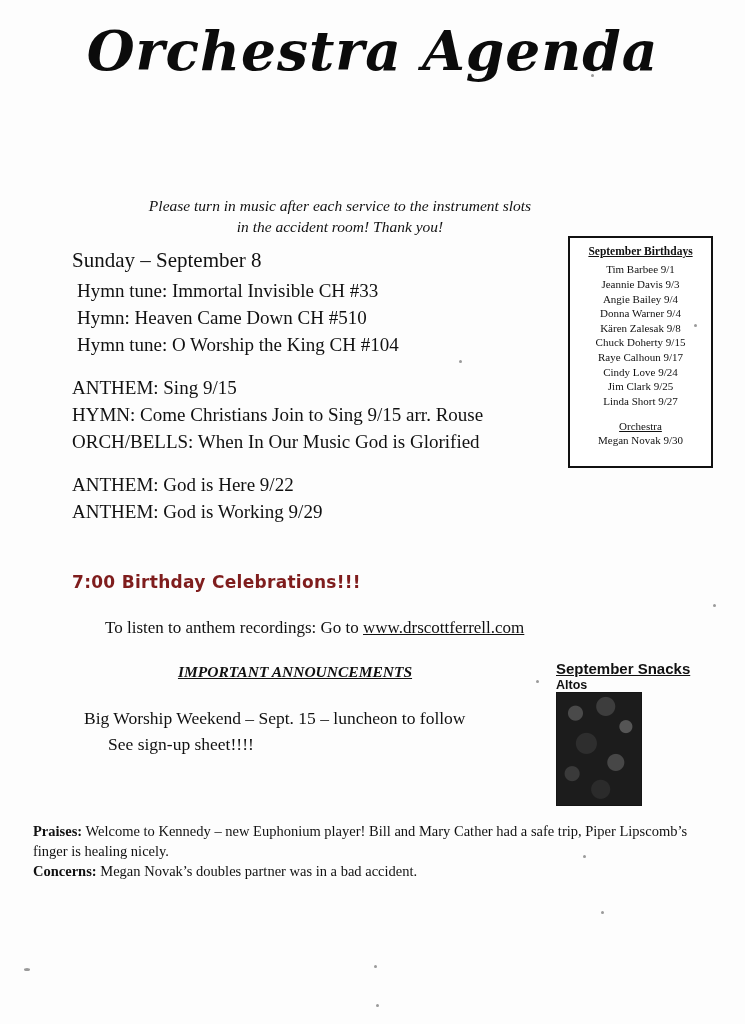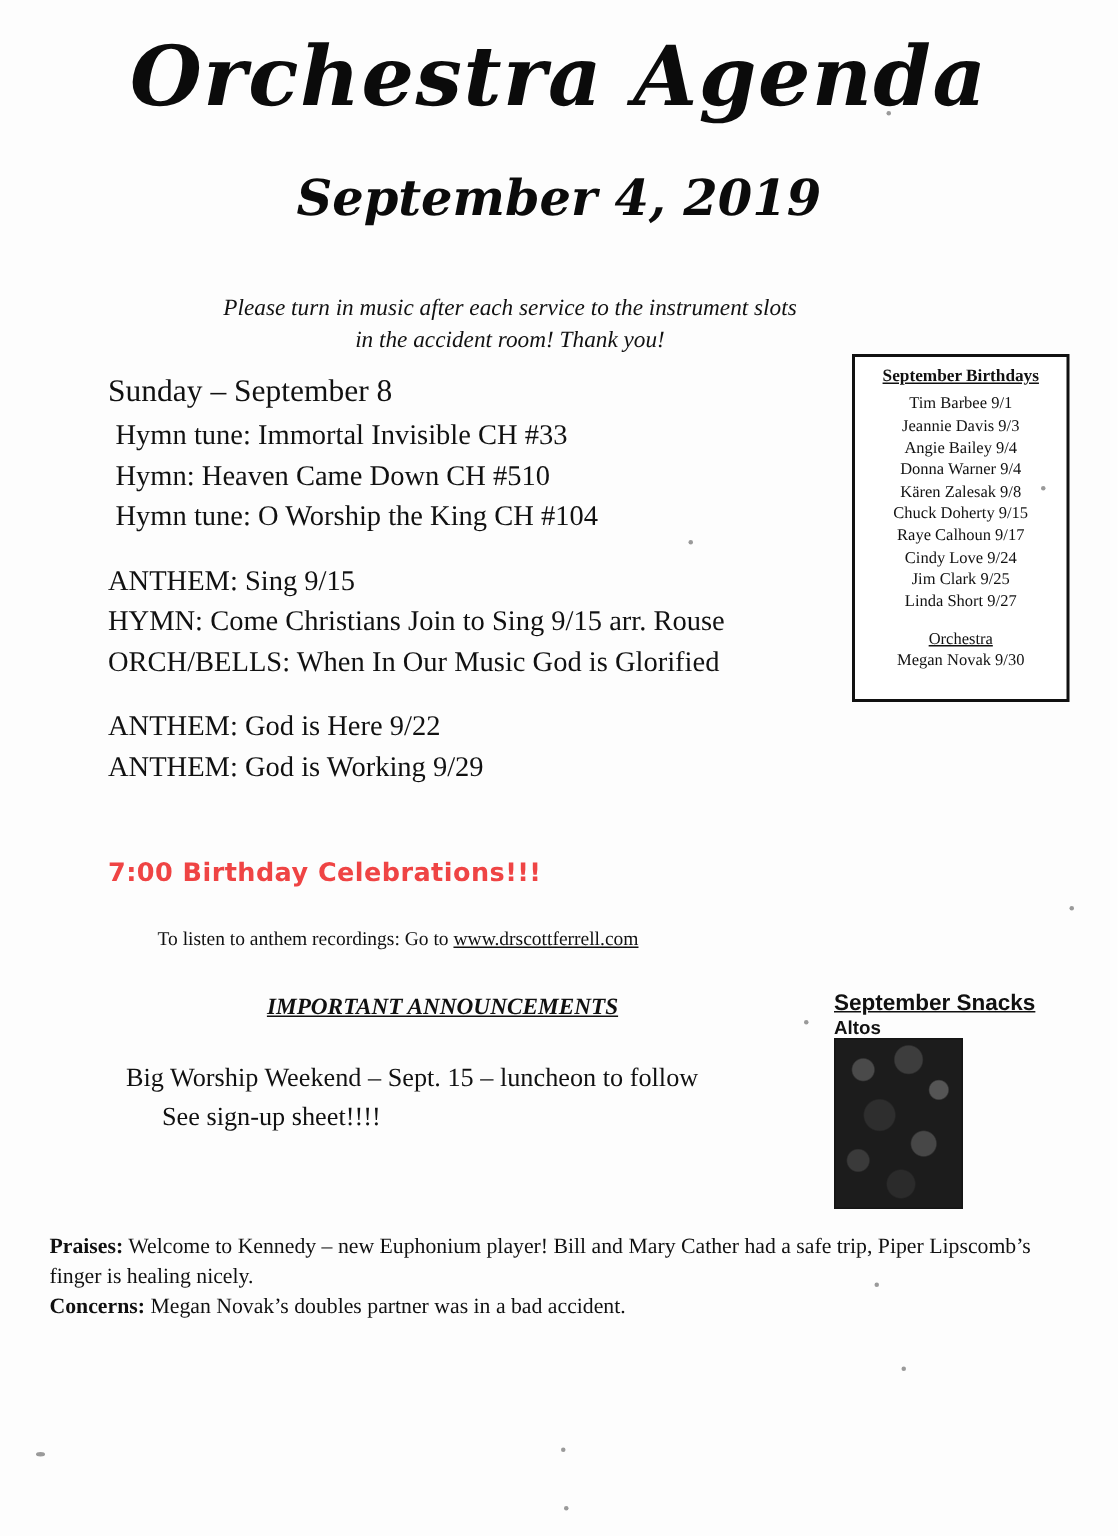--- a/index.html
+++ b/index.html
@@ -113,30 +113,30 @@
   }
 
   
   .seven {
     position: absolute;
     top: 572px;
     left: 72px;
     font-family: "DejaVu Sans", sans-serif;
     font-size: 17px;
     font-weight: 700;
-    color: #ef4444;
+    color: #7f1d1d;
     letter-spacing: 0.3px;
   }
 
   
   .recordings {
     position: absolute;
     top: 618px;
     left: 105px;
-    font-size: 13px;
+    font-size: 17px;
   }
   .recordings a {
     color: #111;
     text-decoration: underline;
   }
 
   
   .ann-head {
     position: absolute;
     top: 663px;
@@ -212,21 +212,20 @@
     background: #9a9a9a;
     border-radius: 50%;
   }
 </style>
 </head>
 <body>
 
 <div class="page">
 
   <div class="title">Orchestra Agenda</div>
-  <div class="subtitle">September 4, 2019</div>
 
   <div class="notice">
     <div>Please turn in music after each service to the instrument slots</div>
     <div>in the accident room!    Thank you!</div>
   </div>
 
   <div class="service">
     <div class="head">Sunday – September 8</div>
     <div class="line indent">Hymn tune:  Immortal Invisible  CH #33</div>
     <div class="line indent">Hymn:  Heaven Came Down  CH #510</div>

